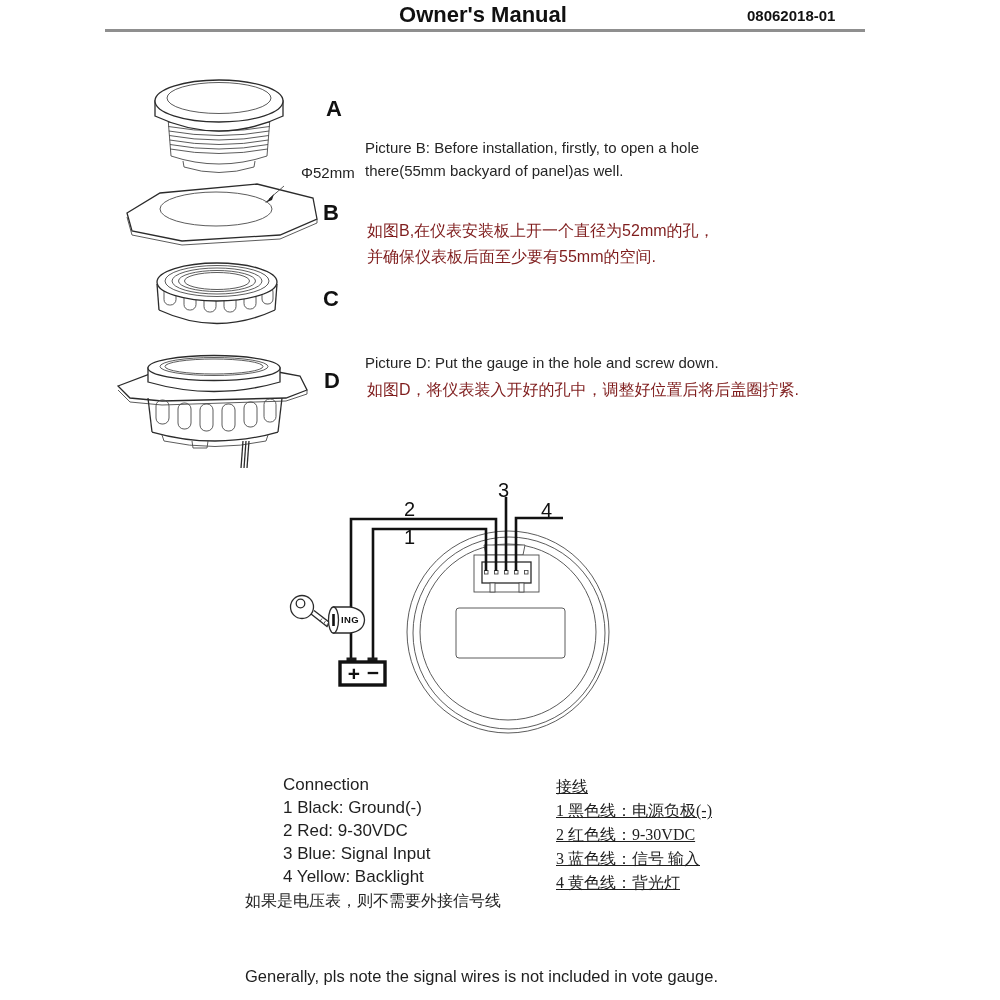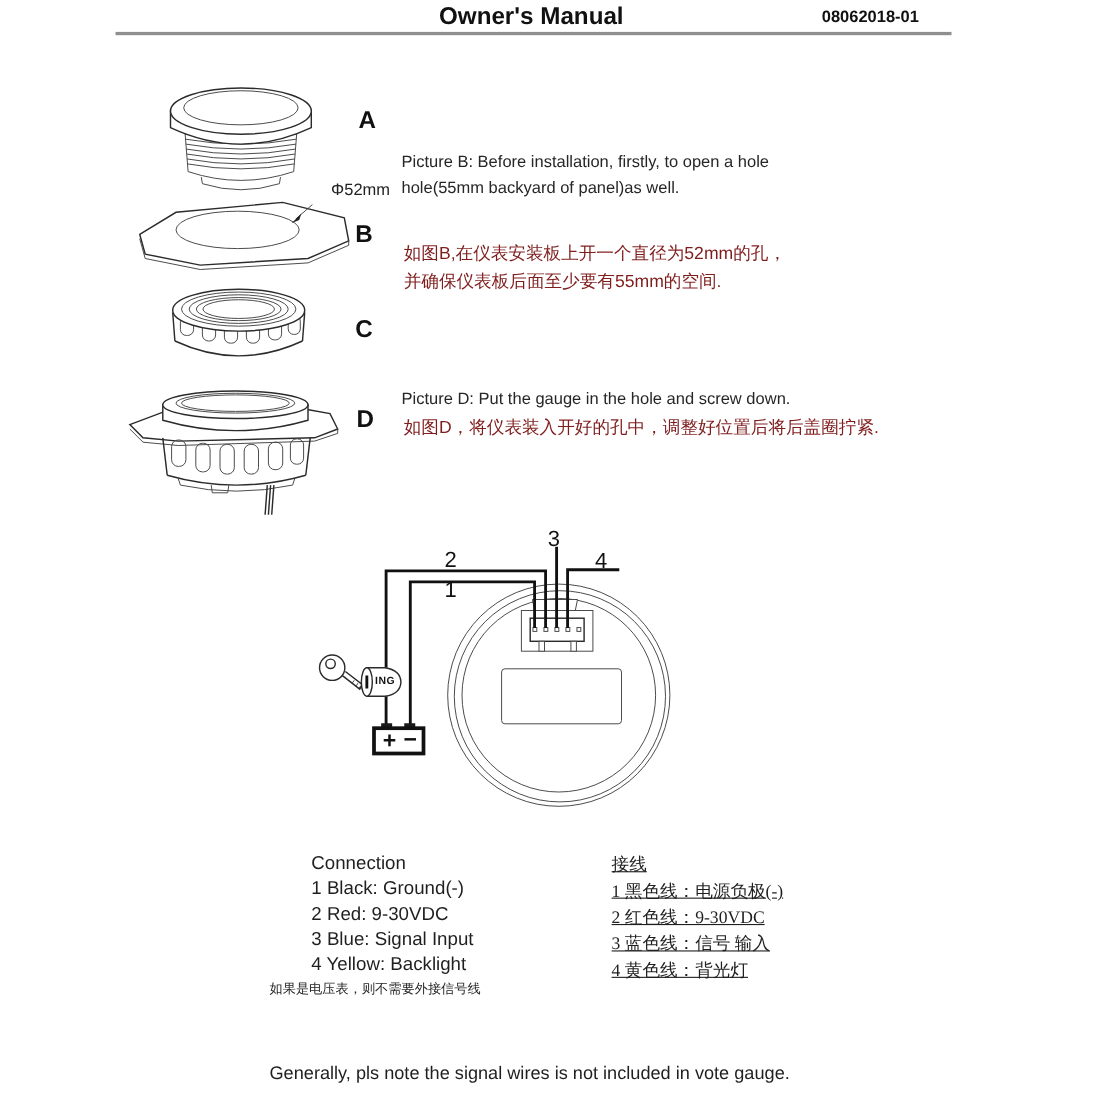--- a/index.html
+++ b/index.html
@@ -10,21 +10,21 @@
   .abs{position:absolute;}
   .hdr-title{left:383px;top:2px;width:200px;text-align:center;font-size:22px;font-weight:bold;color:#111;}
   .hdr-num{left:747px;top:7px;font-size:15px;font-weight:bold;color:#111;}
   .hdr-rule{left:105px;top:29px;width:760px;height:3px;background:#8f8f8f;}
   .part-letter{font-size:22px;font-weight:bold;color:#111;}
   .dim-label{left:286px;top:164px;font-size:15px;color:#222;margin-left:15px;}
   .en-block{font-size:15px;line-height:23px;color:#262626;white-space:nowrap;}
   .zh-block{font-size:16px;line-height:26px;color:#7f1d1d;white-space:nowrap;font-family:Liberation Sans, sans-serif;}
   .legend-en{left:283px;top:773px;font-size:17px;line-height:23px;color:#1f1f1f;white-space:nowrap;}
   .legend-zh{left:556px;top:775px;font-size:16px;line-height:24px;color:#1f1f1f;white-space:nowrap;font-family:"Liberation Serif", serif;text-decoration:underline;}
-  .footer-zh{left:245px;top:891px;font-size:12px;color:#262626;white-space:nowrap;font-family:"Liberation Serif", serif;}
+  .footer-zh{left:245px;top:891px;font-size:16px;color:#262626;white-space:nowrap;font-family:"Liberation Serif", serif;}
   .footer-en{left:245px;top:967px;font-size:16.5px;color:#1f1f1f;white-space:nowrap;}
   .wire-num{font-size:20px;color:#111;}
   .ing-label{left:341px;top:614px;font-size:9.5px;font-weight:bold;letter-spacing:0.4px;color:#111;}
   .bat-sym{width:16px;text-align:center;font-size:21px;font-weight:bold;line-height:21px;color:#111;}
   svg{position:absolute;}
   .thin{stroke:#4a4a4a;stroke-width:0.9;fill:none;}
   .med{stroke:#2b2b2b;stroke-width:1.3;fill:none;}
   .wire{stroke:#111;stroke-width:2.6;fill:none;}
   .fw{fill:#ffffff;}
 </style>
@@ -109,21 +109,21 @@
 
 <div class="abs part-letter" style="left:326px;top:96px;">A</div>
 <div class="abs part-letter" style="left:323px;top:200px;">B</div>
 <div class="abs part-letter" style="left:323px;top:286px;">C</div>
 <div class="abs part-letter" style="left:324px;top:368px;">D</div>
 
 <div class="abs dim-label">Φ52mm</div>
 
 <div class="abs en-block" style="left:365px;top:136px;">
   <div>Picture B: Before installation, firstly, to open a hole</div>
-  <div>hole(55mm backyard of panel)as well.</div>
+  <div>there(55mm backyard of panel)as well.</div>
 </div>
 <div class="abs zh-block" style="left:367px;top:218px;">
   <div>如图B,在仪表安装板上开一个直径为52mm的孔，</div>
   <div>并确保仪表板后面至少要有55mm的空间.</div>
 </div>
 
 <div class="abs en-block" style="left:365px;top:351px;">
   <div>Picture D: Put the gauge in the hole and screw down.</div>
 </div>
 <div class="abs zh-block" style="left:367px;top:377px;">

